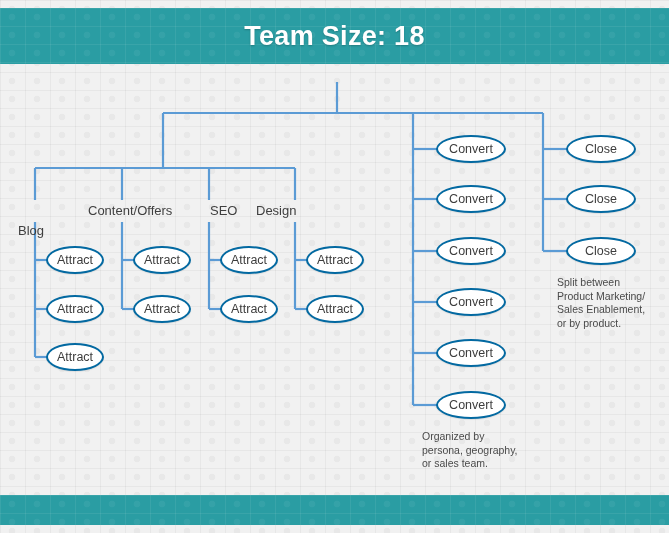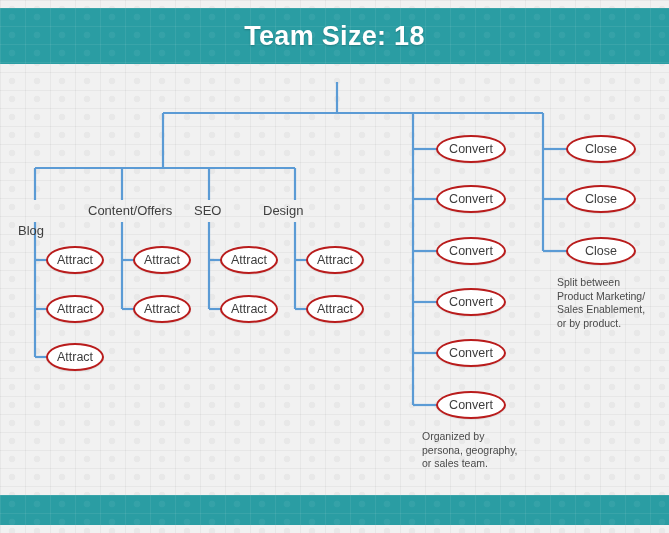--- a/index.html
+++ b/index.html
@@ -44,21 +44,21 @@
     text-shadow:0 1px 2px rgba(0,0,0,0.22);
     font-family:"Liberation Sans", sans-serif;
   }
 
   svg.wires{position:absolute;left:0;top:0;width:669px;height:533px;}
   .wire{stroke:#5b9bd5;stroke-width:2.2;fill:none;stroke-linecap:butt;}
 
   .node{
     position:absolute;
     width:58px;height:28px;
-    border:2px solid #b91c1c;
+    border:2px solid #0369a1;
     border-radius:50%/50%;
     background:#ffffff;
     display:flex;align-items:center;justify-content:center;
     font-size:12.5px;color:#3d3d3d;
     font-family:"Liberation Sans", sans-serif;
     box-sizing:border-box;
     box-shadow:0 1px 1px rgba(0,0,0,0.07);
   }
   .node.wide{width:70px;}
 
@@ -127,22 +127,22 @@
     <path class="wire" d="M413,405 L437,405"></path>
 
     <path class="wire" d="M543,113 L543,251"></path>
     <path class="wire" d="M543,149 L567,149"></path>
     <path class="wire" d="M543,199 L567,199"></path>
     <path class="wire" d="M543,251 L567,251"></path>
   </svg>
 
   <div class="col-label" style="left:18px;top:203px;margin-top:20px;">Blog</div>
   <div class="col-label" style="left:72px;top:203px;margin-left:16px;">Content/Offers</div>
-  <div class="col-label" style="left:194px;top:203px;">SEO</div>
-  <div class="col-label" style="left:263px;top:203px;">Design</div>
+  <div class="col-label" style="left:210px;top:203px;">SEO</div>
+  <div class="col-label" style="left:256px;top:203px;">Design</div>
 
   <div class="node" style="left:46px;top:246px;">Attract</div>
   <div class="node" style="left:46px;top:295px;">Attract</div>
   <div class="node" style="left:46px;top:343px;">Attract</div>
 
   <div class="node" style="left:133px;top:246px;">Attract</div>
   <div class="node" style="left:133px;top:295px;">Attract</div>
 
   <div class="node" style="left:220px;top:246px;">Attract</div>
   <div class="node" style="left:220px;top:295px;">Attract</div>

